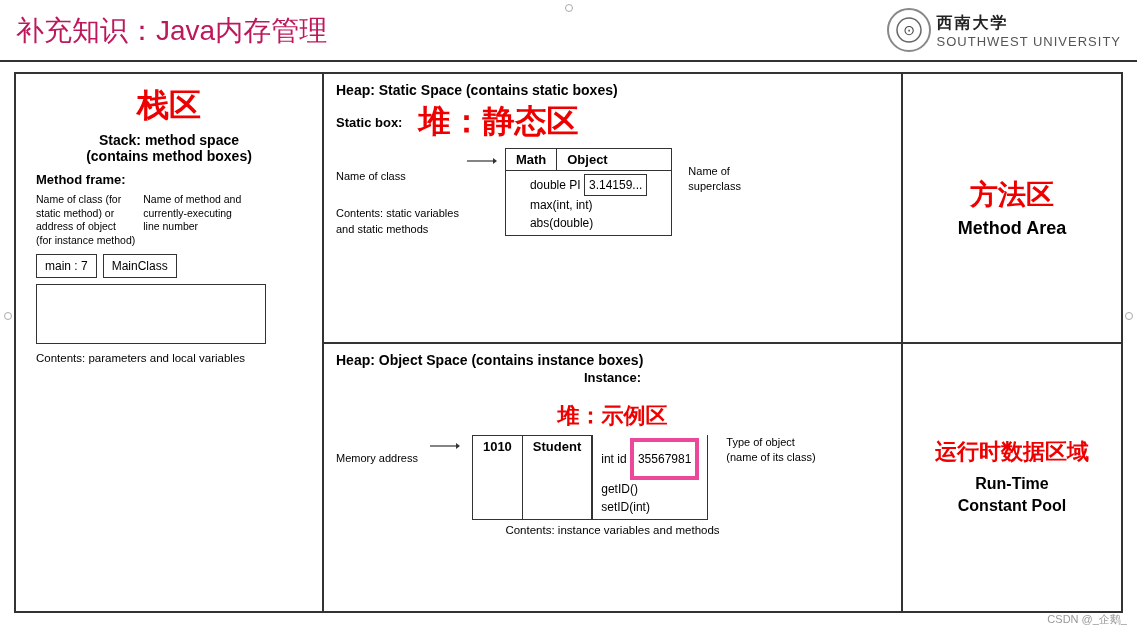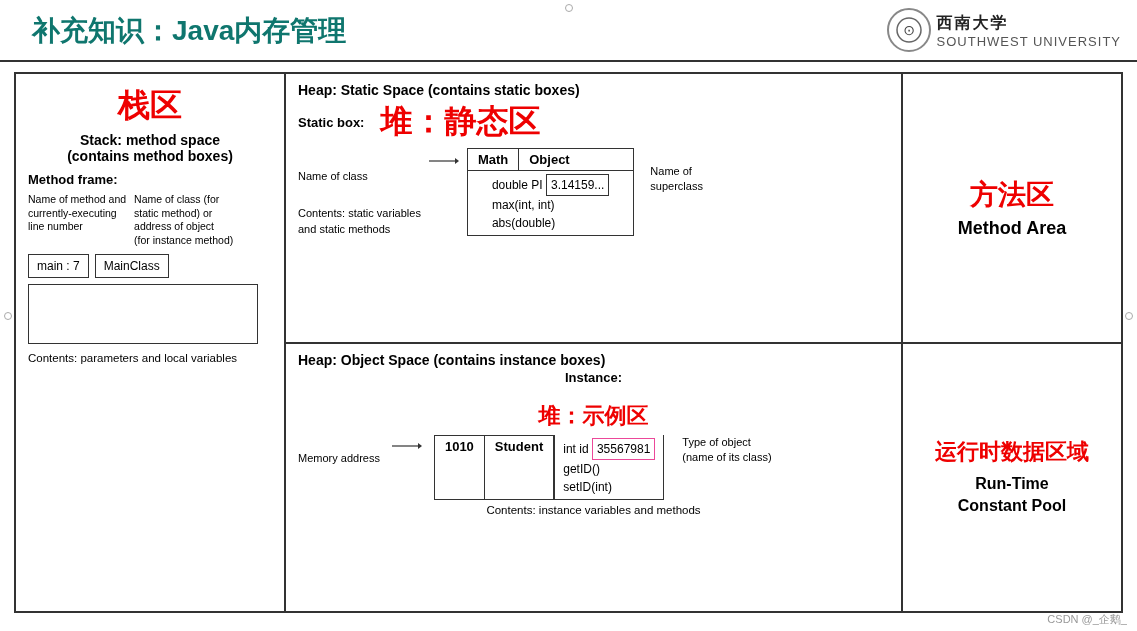--- a/index.html
+++ b/index.html
@@ -15,23 +15,22 @@
     
     .header {
       display: flex;
       align-items: center;
       justify-content: space-between;
       padding: 8px 16px 6px 16px;
       border-bottom: 2px solid #333;
     }
     .header-title {
       font-size: 28px;
-      font-weight: bold;
-      color: #0f766e;
-      margin-left: 16px;
+      font-weight: normal;
+      color: #be185d;
     }
     .header-logo {
       display: flex;
       flex-direction: column;
       align-items: center;
     }
     .logo-circle {
       width: 44px;
       height: 44px;
       border-radius: 50%;
@@ -64,23 +63,23 @@
       display: flex;
       flex-direction: row;
       padding: 10px 14px;
       gap: 0;
       height: calc(631px - 70px);
     }
 
     
     .panel-left {
       border: 2px solid #333;
-      width: 272px;
+      width: 310px;
       flex-shrink: 0;
-      padding: 10px 12px;
+      padding: 10px 20px;
       position: relative;
     }
     .stack-label-cn {
       color: #e00;
       font-size: 32px;
       font-weight: bold;
       text-align: center;
       margin-bottom: 4px;
     }
     .stack-label-en {
@@ -333,22 +332,22 @@
     }
 
     .pi-value {
       display: inline-block;
       border: 1px solid #333;
       padding: 1px 4px;
       font-size: 12px;
     }
     .id-value {
       display: inline-block;
-      border: 1px solid #ec4899;
-      padding: 1px 4px;
+      border: 4px solid #ec4899;
+      padding: 8px 4px;
       font-size: 12px;
     }
   </style>
 </head>
 <body>
 
 <div class="dot-top"></div>
 
 <div class="header">
   <div class="header-title">补充知识：Java内存管理</div>
@@ -375,27 +374,27 @@
 <div class="main-content">
 
   <div class="panel-left">
     <div class="stack-label-cn">栈区</div>
     <div class="stack-label-en">
       <span style="white-space:pre-line">Stack: method space
 (contains method boxes)</span>
     </div>
     <div class="method-frame-label">Method frame:</div>
     <div class="method-annotations">
-      <div style="white-space:pre-line;font-size:10.5px;">Name of method and
-currently-executing
-line number</div>
       <div style="white-space:pre-line;font-size:10.5px;">Name of class (for
 static method) or
 address of object
 (for instance method)</div>
+      <div style="white-space:pre-line;font-size:10.5px;">Name of method and
+currently-executing
+line number</div>
     </div>
 
     <div class="method-box-container">
       <div class="box-main">main : 7</div>
       <div class="box-main-class">MainClass</div>
     </div>
 
     <div class="large-method-box">
     </div>
     <div class="contents-label">Contents: parameters and local variables</div>

